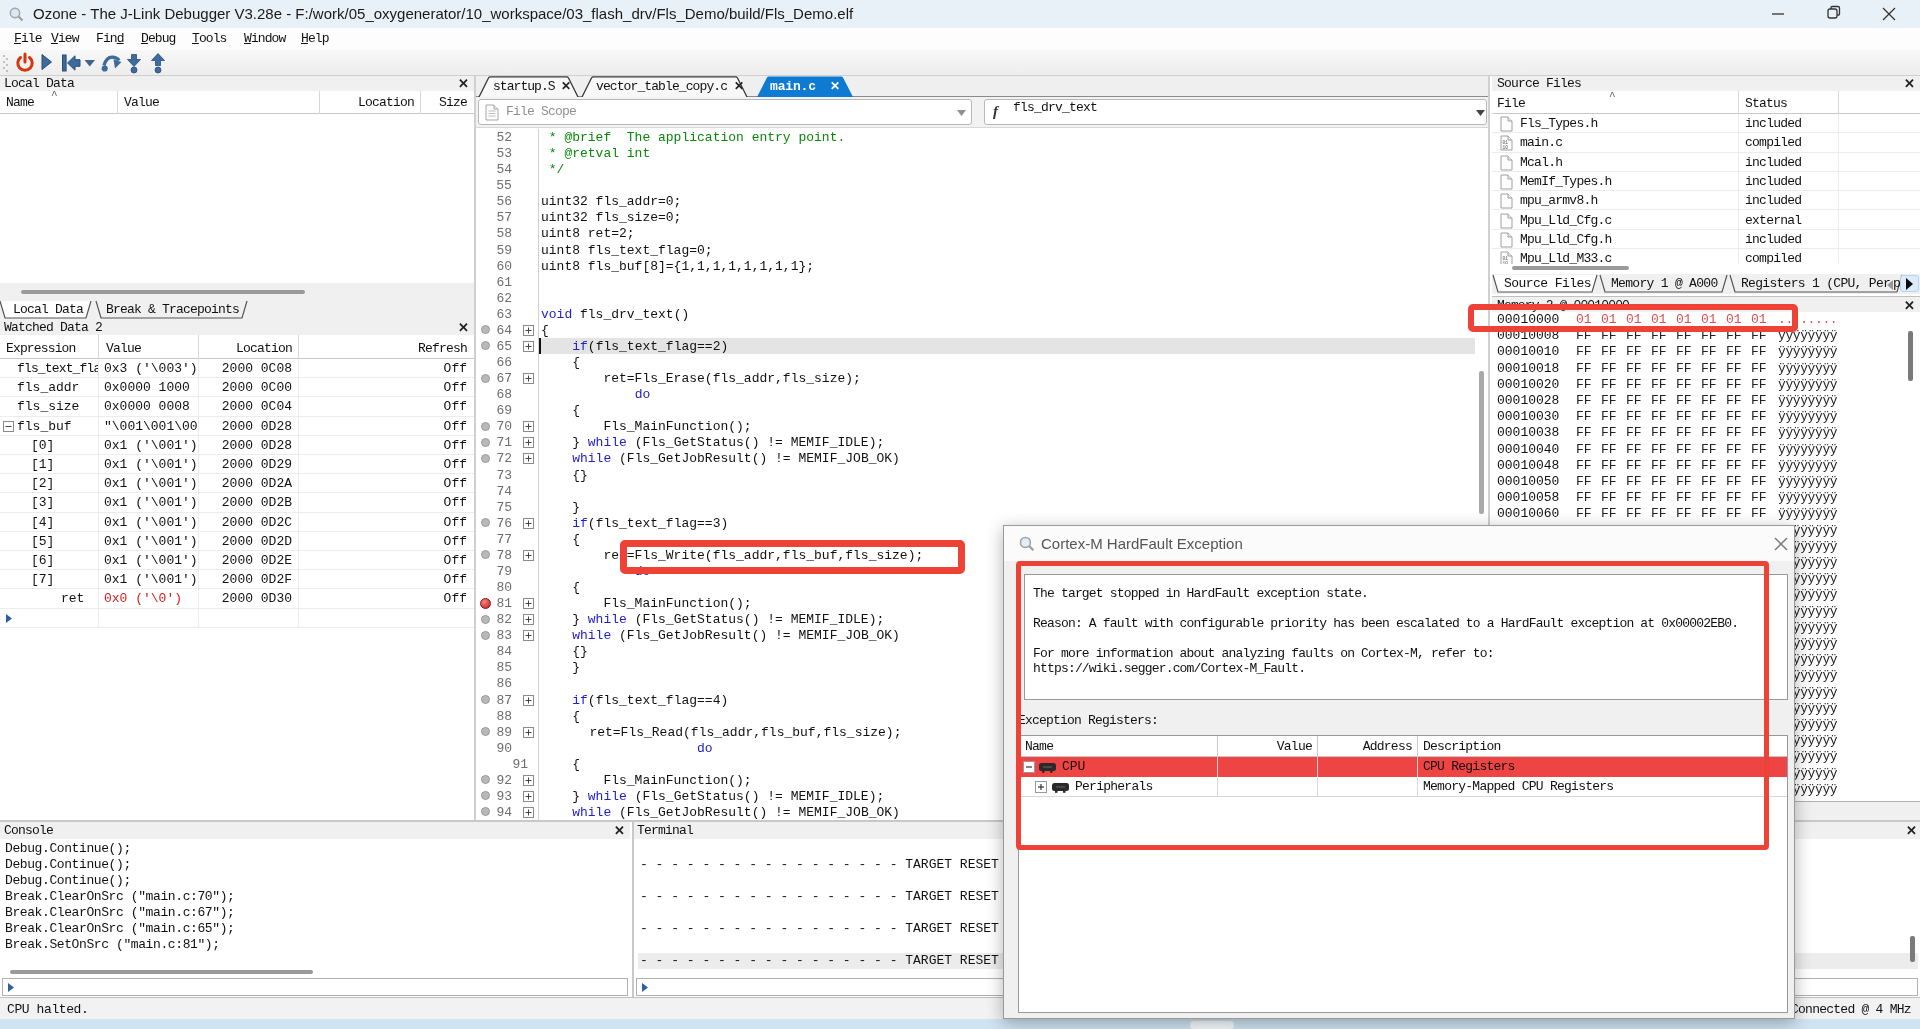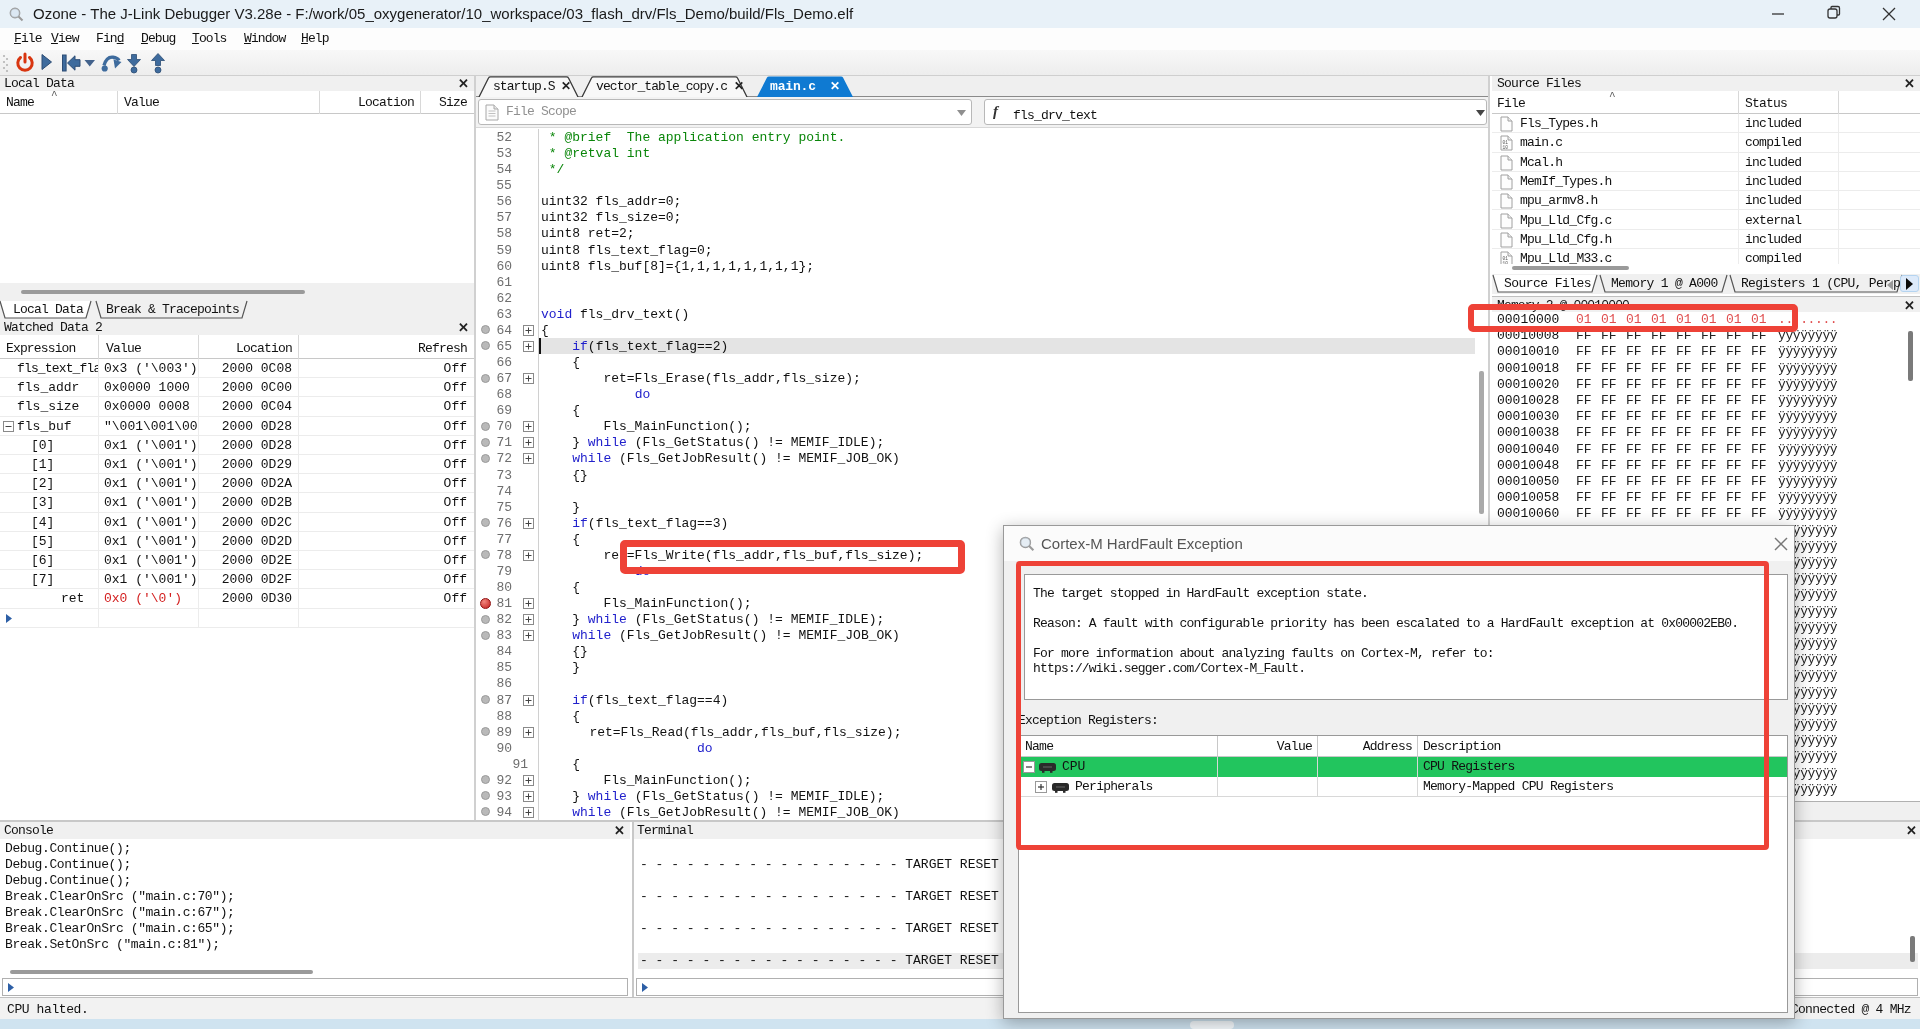--- a/index.html
+++ b/index.html
@@ -228,21 +228,21 @@
         <line x1="3.5" y1="9.5" x2="10.5" y2="9.5" stroke="#c0c0c0"></line>
         <line x1="3.5" y1="12" x2="10.5" y2="12" stroke="#c0c0c0"></line>
       </svg>
       <div class="abs" style="left:27px;top:4px;color:#909090;letter-spacing:-0.8px;">File Scope</div>
       <svg class="abs" style="left:478px;top:10px;" width="10" height="7">
           <path d="M 0 0 L 9 0 L 4.5 6 Z" fill="#8f8f8f"></path>
         </svg>
     </div>
     <div class="abs" style="left:508px;top:2px;width:503px;height:26px;background:#fff;border:1px solid #b8b8b8;border-radius:3px;">
       <div class="abs" style="left:8px;top:3px;font-family:'Liberation Serif',serif;font-style:italic;font-weight:bold;font-size:15px;color:#333;">f</div>
-      <div class="abs" style="left:28px;top:8px;letter-spacing:-0.8px;">fls_drv_text</div>
+      <div class="abs" style="left:28px;top:0;letter-spacing:-0.8px;">fls_drv_text</div>
       <svg class="abs" style="left:491px;top:10px;" width="10" height="7">
           <path d="M 0 0 L 9 0 L 4.5 6 Z" fill="#444"></path>
         </svg>
     </div>
   </div>
 
   <div id="code" class="abs" style="left:0;top:53px;width:1012px;height:691px;background:#fff;overflow:hidden;">
       <div class="abs" style="left:62px;top:0;width:1px;height:691px;background:#d0d0d0;"></div>
 <div class="abs" style="left:20px;top:1.0px;width:16px;text-align:right;color:#6e6e6e;">52</div>
 <div class="abs" style="left:65px;top:1.0px;white-space:pre;"><span style="color:#0a860a;"> * @brief  The application entry point.</span></div>
@@ -706,21 +706,21 @@
   <div class="abs" style="left:14px;top:209px;width:770px;height:278px;background:#fff;border:1px solid #999;">
     <div class="abs" style="left:0;top:0;width:768px;height:21px;border-bottom:1px solid #c8c8c8;">
       <div class="abs" style="left:6px;top:3px;letter-spacing:-0.75px;">Name</div>
       <div class="abs" style="left:199px;top:3px;width:94px;text-align:right;letter-spacing:-0.75px;">Value</div>
       <div class="abs" style="left:299px;top:3px;width:94px;text-align:right;letter-spacing:-0.75px;">Address</div>
       <div class="abs" style="left:404px;top:3px;letter-spacing:-0.75px;">Description</div>
       <div class="abs" style="left:198px;top:0;width:1px;height:21px;background:#c8c8c8;"></div>
       <div class="abs" style="left:298px;top:0;width:1px;height:21px;background:#c8c8c8;"></div>
       <div class="abs" style="left:398px;top:0;width:1px;height:21px;background:#c8c8c8;"></div>
     </div>
-    <div class="abs" style="left:0;top:21px;width:768px;height:36px;background:#22c55e;border-bottom:1px solid #d8d8d8;">
+    <div class="abs" style="left:0;top:21px;width:768px;height:36px;background:#ef4444;border-bottom:1px solid #d8d8d8;">
       <svg class="abs" style="left:4px;top:4px;" width="12" height="12">
           <rect x="0.5" y="0.5" width="11" height="11" fill="#fff" stroke="#999"></rect>
           <line x1="3" y1="6" x2="9" y2="6" stroke="#333" stroke-width="1.2"></line>
         </svg>
       <svg class="abs" style="left:20px;top:5px;" width="18" height="11">
           <rect x="0" y="1" width="17" height="8" rx="2.5" fill="#2a2a2a"></rect>
           <rect x="3" y="9" width="2.5" height="1.8" fill="#2a2a2a"></rect>
           <rect x="11" y="9" width="2.5" height="1.8" fill="#2a2a2a"></rect>
           <line x1="4" y1="5" x2="13" y2="5" stroke="#666" stroke-width="1"></line>
         </svg>

